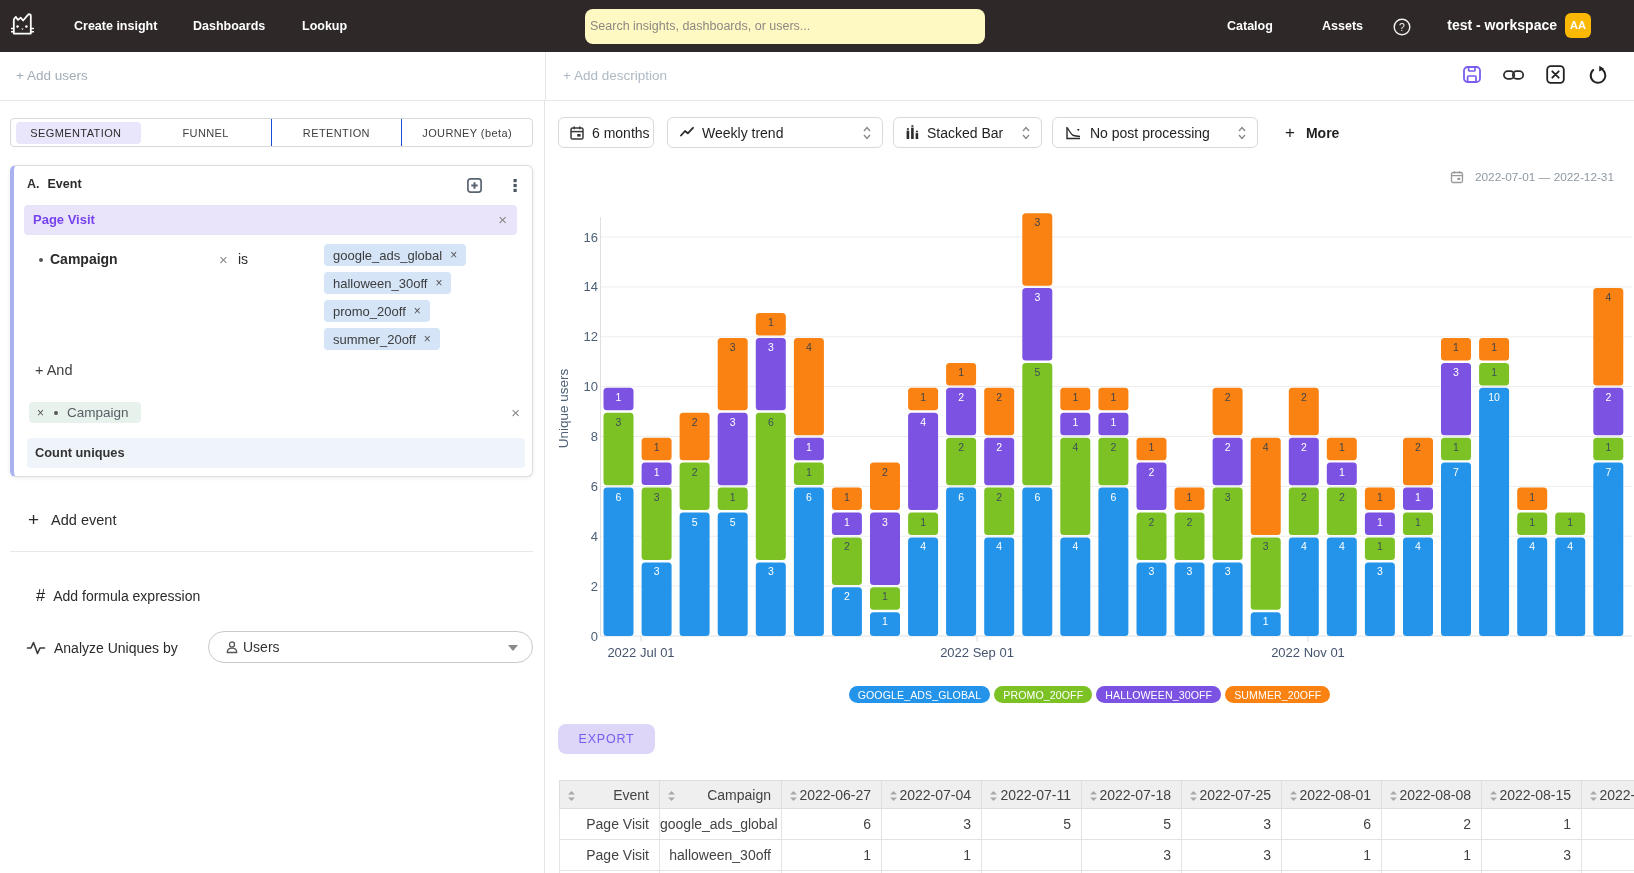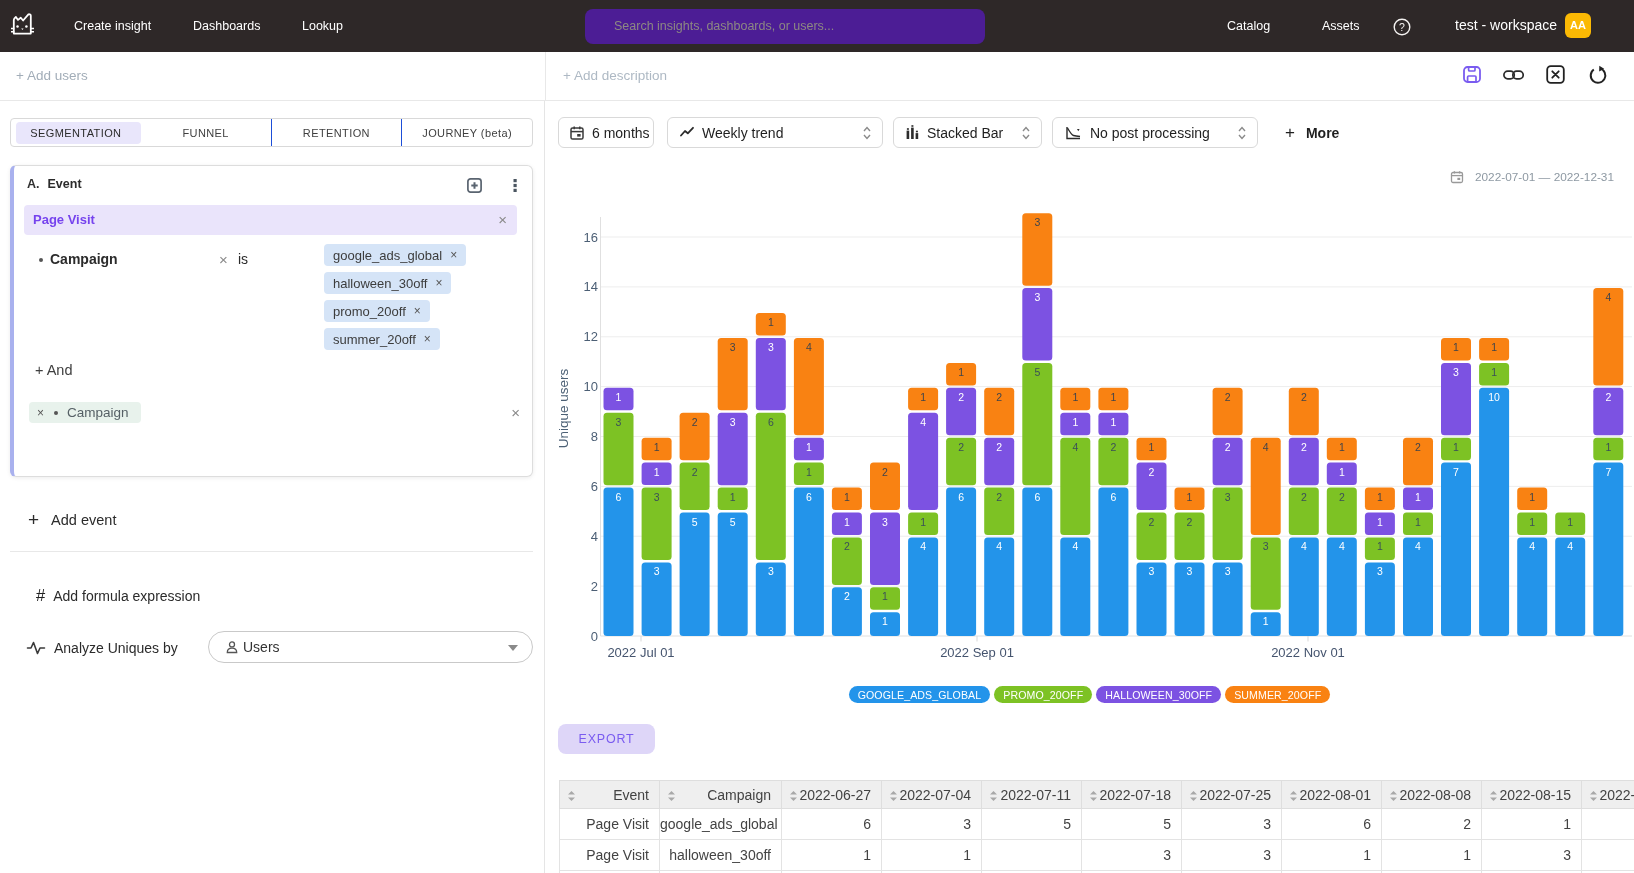--- a/index.html
+++ b/index.html
@@ -1,19 +1,19 @@
 <!DOCTYPE html>
 <html><head><meta charset="utf-8"><title>insight</title><style>
 *{margin:0;padding:0;box-sizing:border-box}
 html,body{width:1634px;height:873px;overflow:hidden;font-family:"Liberation Sans",sans-serif;background:#fff}
 
 .nav{position:absolute;left:0;top:0;width:1634px;height:52px;background:#2e2828;display:flex;align-items:center}
 .nav .logo{position:absolute;left:11px;top:12px}
-.navlink{color:#fff;font-size:12.5px;font-weight:400;position:absolute;top:19px;white-space:nowrap}
-.search{position:absolute;left:585px;top:9px;width:400px;height:35px;background:#4c1d95;border-radius:8px;color:#8d8883;font-size:12.5px;line-height:35px;padding-left:29px}
+.navlink{color:#fff;font-size:12.5px;font-weight:700;position:absolute;top:19px;white-space:nowrap}
+.search{position:absolute;left:585px;top:9px;width:400px;height:35px;background:#fef9c3;border-radius:8px;color:#8d8883;font-size:12.5px;line-height:35px;padding-left:5px}
 .avatar{position:absolute;left:1565px;top:13px;width:26px;height:25px;background:#fbb904;border-radius:6px;color:#fff;font-weight:700;font-size:11px;text-align:center;line-height:25px}
 
 .trow{position:absolute;left:0;top:52px;width:1634px;height:49px;background:#fff;border-bottom:1px solid #e8e8e8}
 .tdiv{position:absolute;left:545px;top:52px;width:1px;height:49px;background:#e8e8e8}
 .addtitle{position:absolute;left:16px;top:68px;color:#a2adb8;font-size:13.5px}
 .adddesc{position:absolute;left:563px;top:68px;color:#aeb9c4;font-size:13.5px}
 .ticon{position:absolute;top:64px;width:20px;height:20px}
 
 .lpanel{position:absolute;left:0;top:101px;width:545px;height:772px;border-right:1px solid #e5e5e5;background:#fff}
 .tabs{position:absolute;left:10px;top:118px;width:523px;height:29px;border:1px solid #d9d9d9;border-radius:4px;display:flex}
@@ -139,20 +139,21 @@
       <div style="position:absolute;left:298px;top:-4px">
         <div><span class="chip">google_ads_global<span class="x">×</span></span></div>
         <div><span class="chip">halloween_30off<span class="x">×</span></span></div>
         <div><span class="chip">promo_20off<span class="x">×</span></span></div>
         <div><span class="chip">summer_20off<span class="x">×</span></span></div>
       </div>
     </div>
     <div style="position:absolute;left:21px;top:196px;font-size:14.5px;color:#404040">+ And</div>
     <div class="gchip"><span style="font-size:12px;color:#555;margin-right:10px">×</span><span class="dot" style="margin-right:9px"></span>Campaign</div>
     <span class="xmark" style="position:absolute;right:12px;top:238px">×</span>
+    <div class="countrow">Count uniques</div>
   </div>
 <div class="addevent">
     <span style="font-size:19px;margin-right:12px;font-weight:400">+</span>
     <span style="font-weight:500">Add event</span>
   </div>
 <div class="ldiv"></div>
 <div class="formula"><span style="font-size:16.5px;margin-right:8px;color:#222">#</span>Add formula expression</div>
 <div class="analyze" style="display:flex;align-items:center"><span style="margin-right:8px;display:flex">
       <svg width="20" height="18" viewBox="0 0 20 18">
         <path d="M1.5 9 h3.5 l2.5 -5.5 l4 11 l2.5 -5.5 h4.5" fill="none" stroke="#3a3a3a" stroke-width="1.6" stroke-linejoin="round" stroke-linecap="round"></path>

